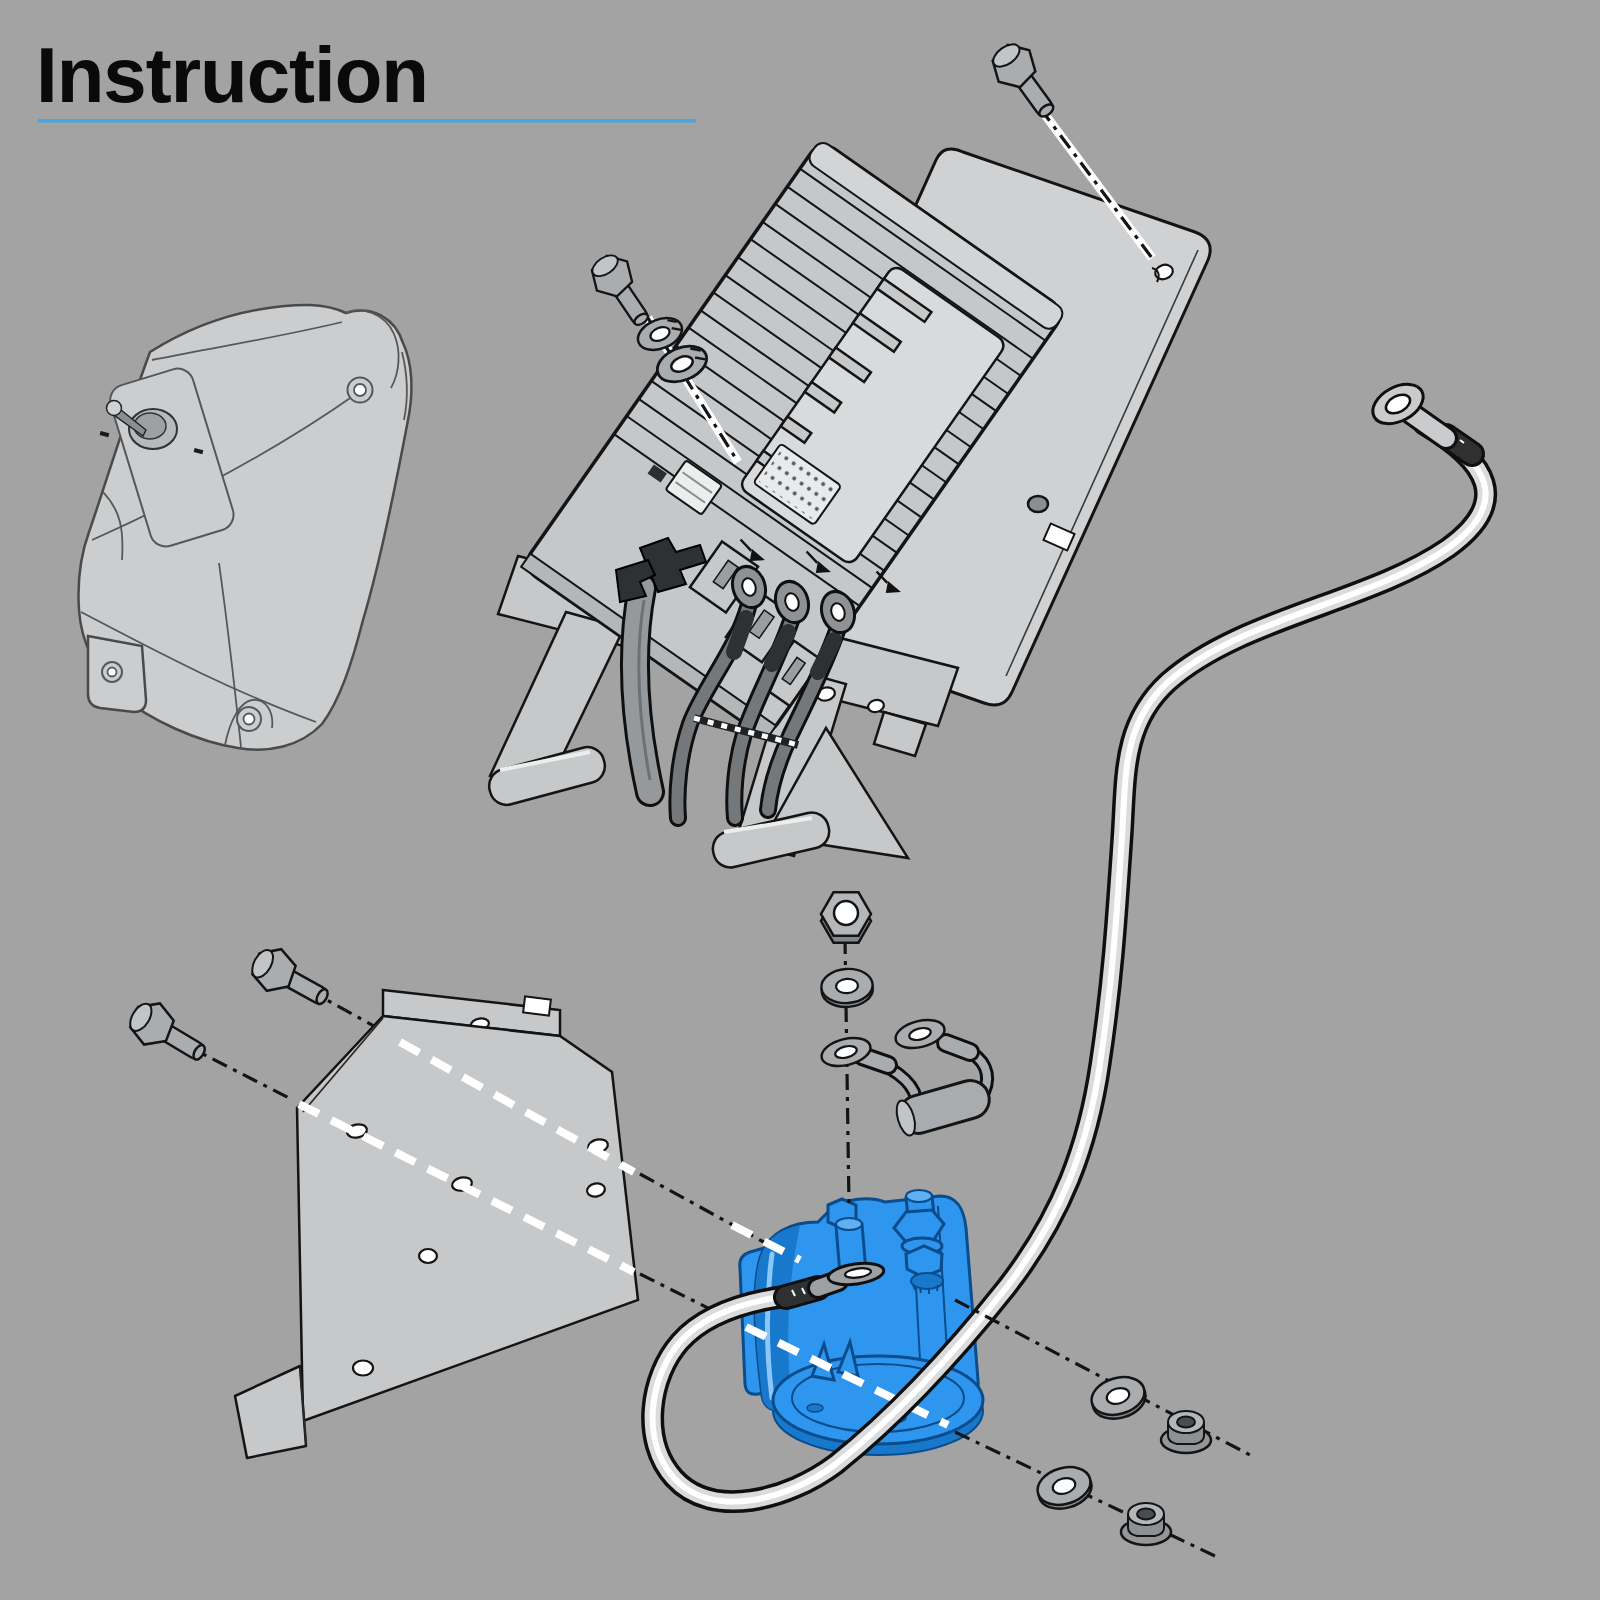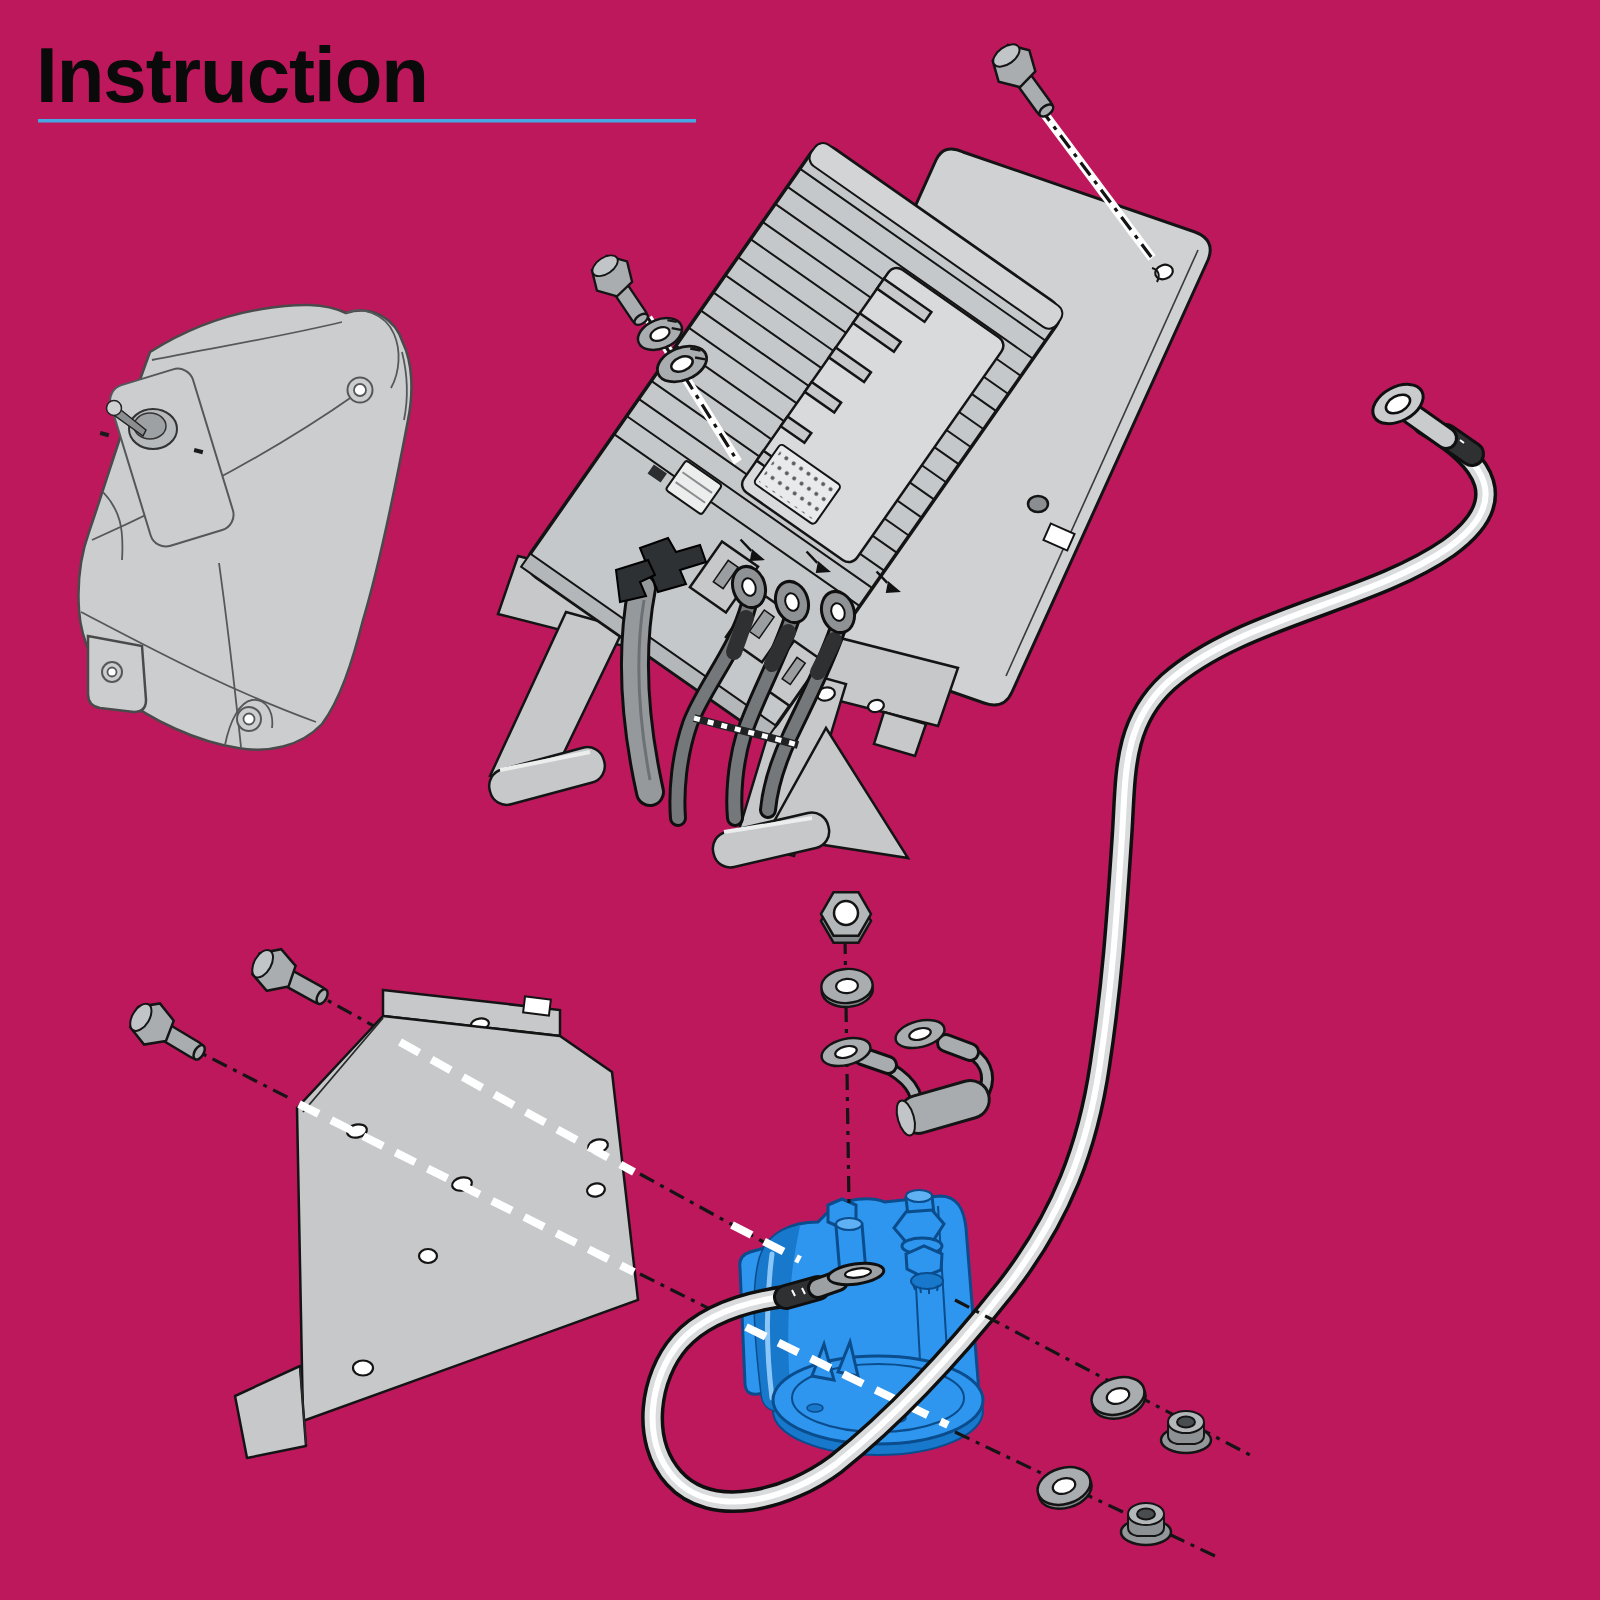--- a/index.html
+++ b/index.html
@@ -1,16 +1,16 @@
 <!DOCTYPE html>
 <html><head>
 <meta charset="utf-8">
 <style>
   html,body{margin:0;padding:0;background:#fff;}
-  .canvas{position:relative;width:1600px;height:1600px;background:#be185d;overflow:hidden;
+  .canvas{position:relative;width:1600px;height:1600px;background:#a3a3a3;overflow:hidden;
           font-family:"Liberation Sans", sans-serif;}
   svg{display:block}
   .title-text{font-family:"Liberation Sans", sans-serif;font-weight:bold;font-size:78px;
               letter-spacing:-1px;fill:#0a0a0a;}
   
   .metal  {fill:#aaadb0;stroke:#141414;stroke-width:2.5;}
   .metal2 {fill:#c6c8ca;stroke:#141414;stroke-width:2.5;}
   .metal3 {fill:#cfd1d3;stroke:#141414;stroke-width:3;}
   .cover  {fill:#cbcdcf;stroke:#4a4a4a;stroke-width:2.5;}
   .coverln{fill:none;stroke:#55585a;stroke-width:1.8;}

